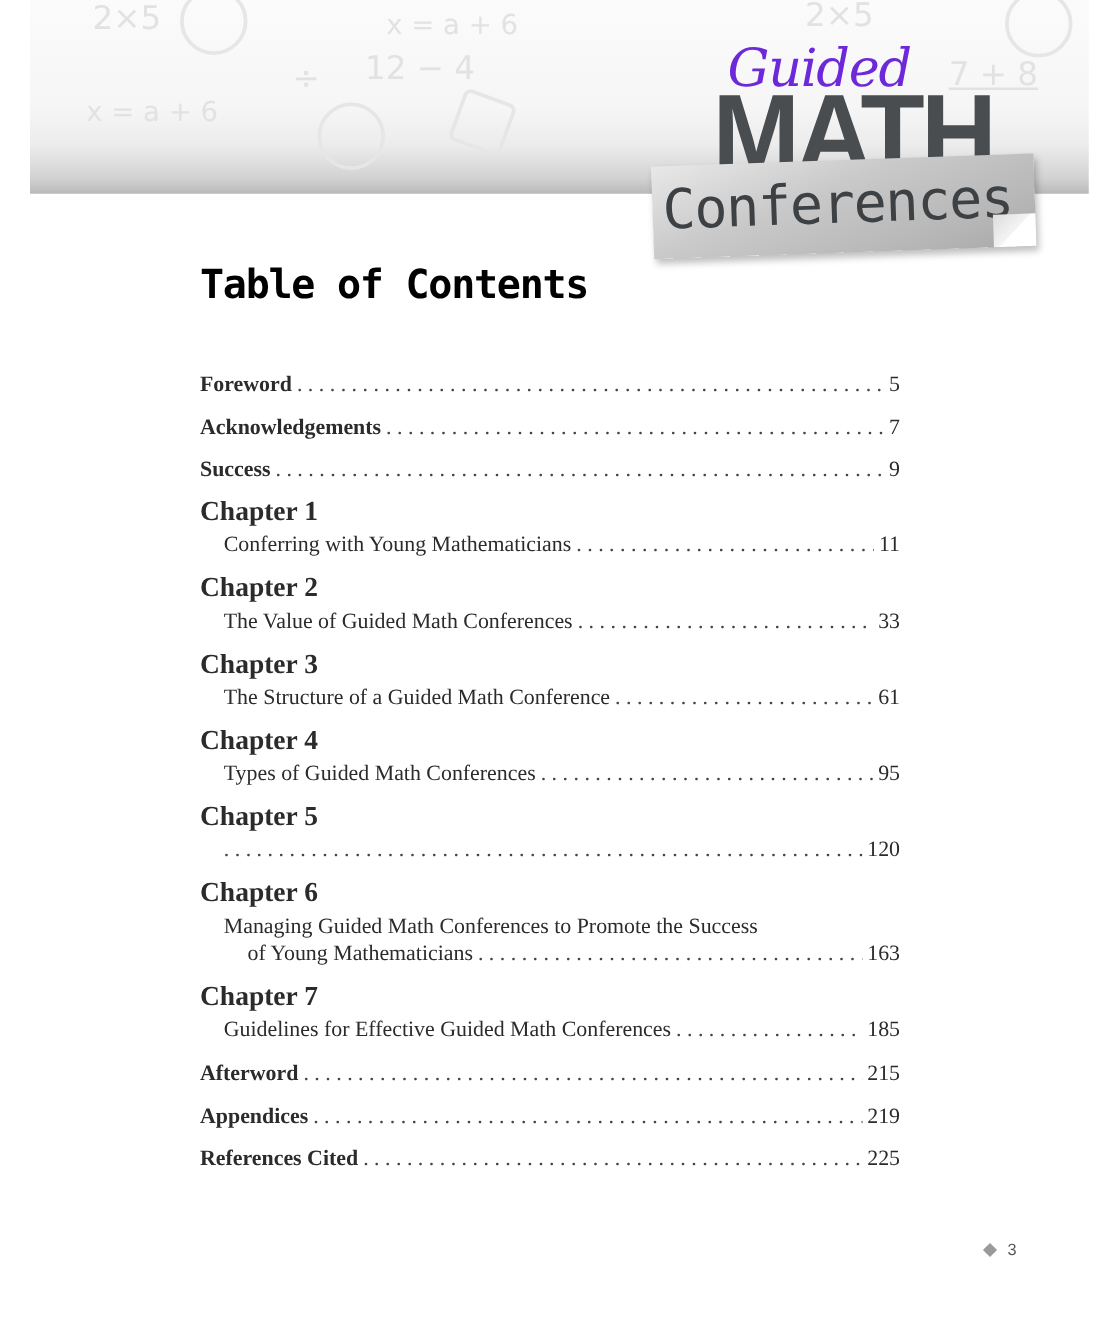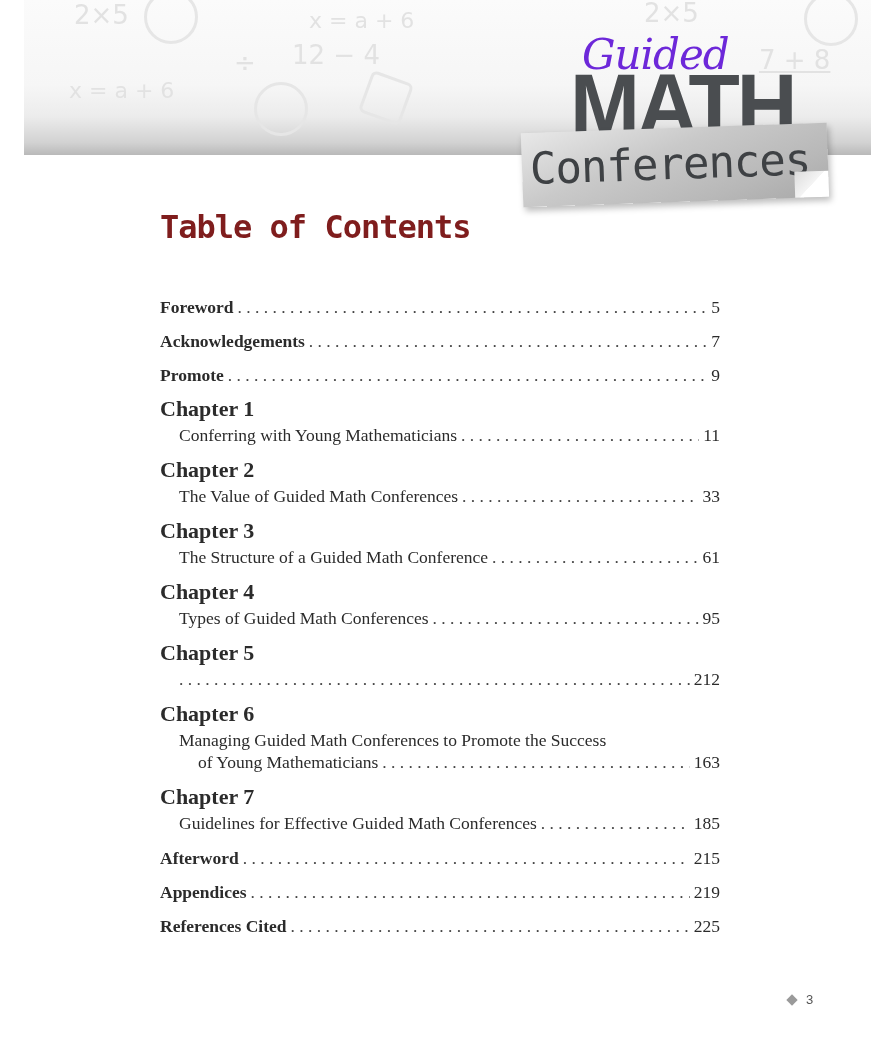--- a/index.html
+++ b/index.html
@@ -13,21 +13,21 @@
   .logo { position: absolute; left: 520px; top: 30px; width: 320px; height: 190px; }
   .logo-guided { position: absolute; left: 62px; top: 0; font-family: "DejaVu Serif", serif; font-style: italic; font-size: 42px; color: #6d28d9; letter-spacing: -1px; }
   .logo-math { position: absolute; left: 50px; top: 34px; font-family: "Liberation Sans", sans-serif; font-weight: bold; font-size: 84px; line-height: 84px; color: #4a4d50; letter-spacing: -3px; transform: scaleY(1.05); }
   .logo-tag { position: absolute; left: 2px; top: 98px; width: 306px; height: 74px;
     background: linear-gradient(160deg, #e8e8e8 0%, #c9c9c9 40%, #b8b8b8 75%, #a9a9a9 100%);
     transform: rotate(-2deg); box-shadow: 2px 4px 6px rgba(0,0,0,0.25); }
   .logo-tag::after { content: ""; position: absolute; right: 0; bottom: 0; width: 34px; height: 26px;
     background: linear-gradient(135deg, #dcdcdc 0%, #f4f4f4 50%, #ffffff 51%); }
   .logo-conf { position: absolute; left: 8px; top: 10px; font-family: "DejaVu Sans Mono", monospace; font-size: 44px; color: #3e4144; letter-spacing: -1px; }
 
-  .toc-title { position: absolute; left: 160px; top: 208px; font-family: "DejaVu Sans Mono", monospace; font-weight: bold; font-size: 32px; color: #7f1d1d; letter-spacing: -1px; }
+  .toc-title { position: absolute; left: 160px; top: 208px; font-family: "DejaVu Sans Mono", monospace; font-weight: bold; font-size: 32px; color: #000000; letter-spacing: -1px; }
 
   .toc { position: absolute; left: 160px; top: 296px; width: 560px; }
   .row { display: flex; align-items: baseline; font-size: 17.5px; line-height: 22px; }
   .row .label { white-space: nowrap; padding-right: 4px; }
   .row .dots { flex: 1; overflow: hidden; white-space: nowrap; letter-spacing: 3.2px; color: #444; }
   .row .dots::before { content: ". . . . . . . . . . . . . . . . . . . . . . . . . . . . . . . . . . . . . . . . . . . . . . . . . . . . . . . . . . . . . . . . . . . . . . . . . . . . . . . . . . . . . . . . . . . . . ."; letter-spacing: 0; }
   .row .page { white-space: nowrap; padding-left: 4px; }
   .bold { font-weight: bold; }
   .top { margin-bottom: 12px; }
   .chap-head { font-weight: bold; font-size: 22px; line-height: 22px; margin-bottom: 4px; }
@@ -71,21 +71,21 @@
     <span class="label bold">Foreword</span>
     <span class="dots"></span>
     <span class="page">5</span>
   </div>
   <div class="row top">
     <span class="label bold">Acknowledgements</span>
     <span class="dots"></span>
     <span class="page">7</span>
   </div>
   <div class="row top">
-    <span class="label bold">Promote</span>
+    <span class="label bold">Success</span>
     <span class="dots"></span>
     <span class="page">9</span>
   </div>
 
   <div class="chap">
     <div class="chap-head">Chapter 1</div>
     <div class="row sub">
       <span class="label">Conferring with Young Mathematicians</span>
       <span class="dots"></span>
       <span class="page">11</span>
@@ -116,21 +116,21 @@
       <span class="label">Types of Guided Math Conferences</span>
       <span class="dots"></span>
       <span class="page">95</span>
     </div>
   </div>
 
   <div class="chap">
     <div class="chap-head">Chapter 5</div>
     <div class="row sub">
       <span class="dots"></span>
-      <span class="page">212</span>
+      <span class="page">120</span>
     </div>
   </div>
 
   <div class="chap">
     <div class="chap-head">Chapter 6</div>
     <div class="subline1">Managing Guided Math Conferences to Promote the Success</div>
     <div class="row sub2">
       <span class="label">of Young Mathematicians</span>
       <span class="dots"></span>
       <span class="page">163</span>

